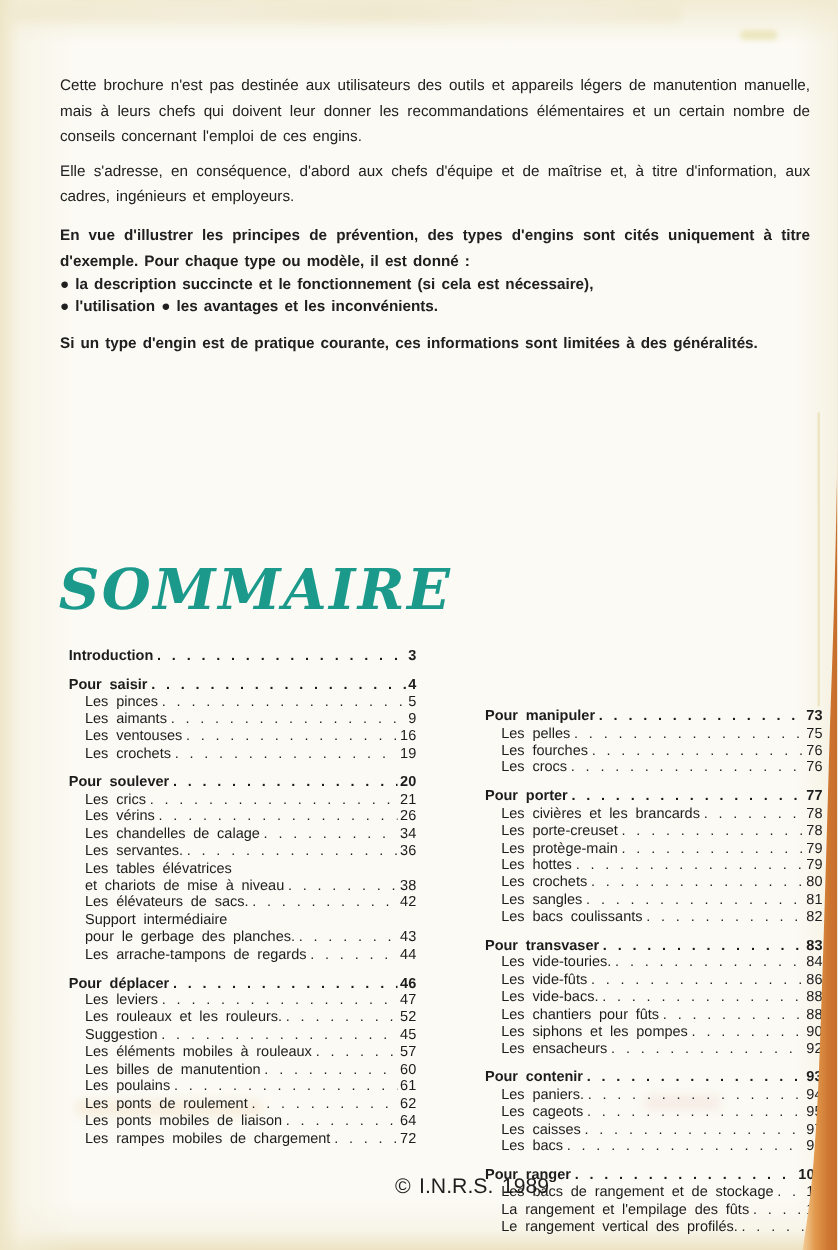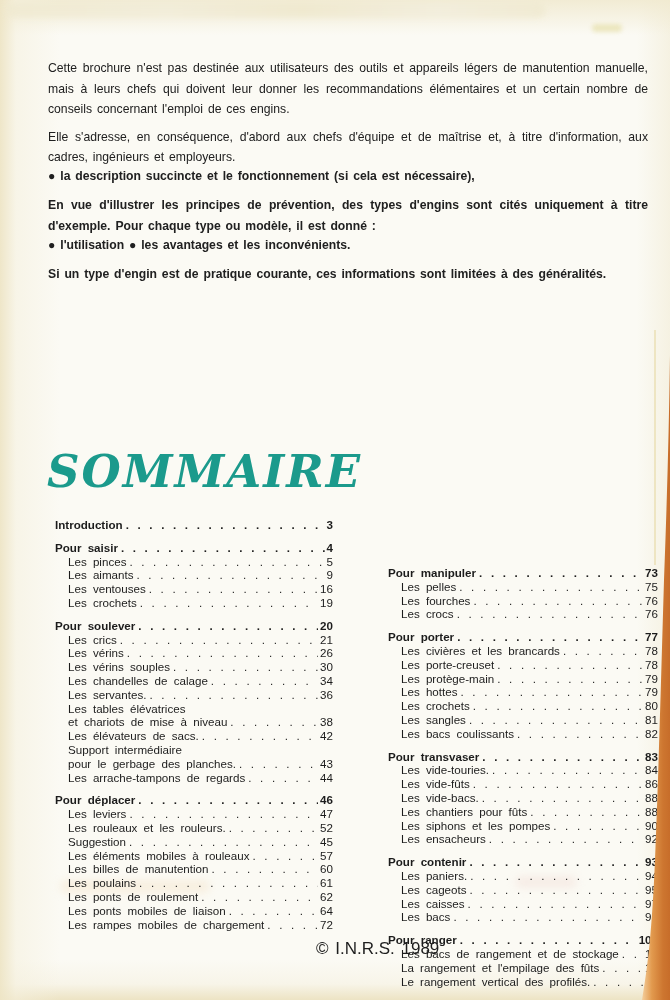--- a/index.html
+++ b/index.html
@@ -62,22 +62,22 @@
 
   <div class="smudge top-band"></div>
   <div class="smudge mark-a"></div>
   <div class="smudge mark-b"></div>
   <div class="smudge mark-c"></div>
   <div class="smudge edge-line"></div>
 
   <div class="intro">
     <p>Cette brochure n'est pas destinée aux utilisateurs des outils et appareils légers de manutention manuelle, mais à leurs chefs qui doivent leur donner les recommandations élémentaires et un certain nombre de conseils concernant l'emploi de ces engins.</p>
     <p class="mt">Elle s'adresse, en conséquence, d'abord aux chefs d'équipe et de maîtrise et, à titre d'information, aux cadres, ingénieurs et employeurs.</p>
+    <p class="b mt2">En vue d'illustrer les principes de prévention, des types d'engins sont cités uniquement à titre d'exemple. Pour chaque type ou modèle, il est donné :</p>
     <p class="b bullet">● la description succincte et le fonctionnement (si cela est nécessaire),</p>
-    <p class="b mt2">En vue d'illustrer les principes de prévention, des types d'engins sont cités uniquement à titre d'exemple. Pour chaque type ou modèle, il est donné :</p>
     <p class="b bullet">● l'utilisation  ● les avantages et les inconvénients.</p>
     <p class="b mt2">Si un type d'engin est de pratique courante, ces informations sont limitées à des généralités.</p>
   </div>
 
   <h1 class="sommaire">SOMMAIRE</h1>
 
   <div class="toc toc-col-left" id="toc-left">
       <div class="toc-section">
         <div class="toc-row bold">
           <span class="lbl">Introduction</span>
@@ -120,25 +120,20 @@
         </div>
         <div class="toc-row indent">
           <span class="lbl">Les crics</span>
           <span class="dots"></span>
           <span class="pg">21</span>
         </div>
         <div class="toc-row indent">
           <span class="lbl">Les vérins</span>
           <span class="dots"></span>
           <span class="pg">26</span>
-        </div>
-        <div class="toc-row indent">
-          <span class="lbl">Les vérins souples</span>
-          <span class="dots"></span>
-          <span class="pg">30</span>
         </div>
         <div class="toc-row indent">
           <span class="lbl">Les chandelles de calage</span>
           <span class="dots"></span>
           <span class="pg">34</span>
         </div>
         <div class="toc-row indent">
           <span class="lbl">Les servantes.</span>
           <span class="dots"></span>
           <span class="pg">36</span>

